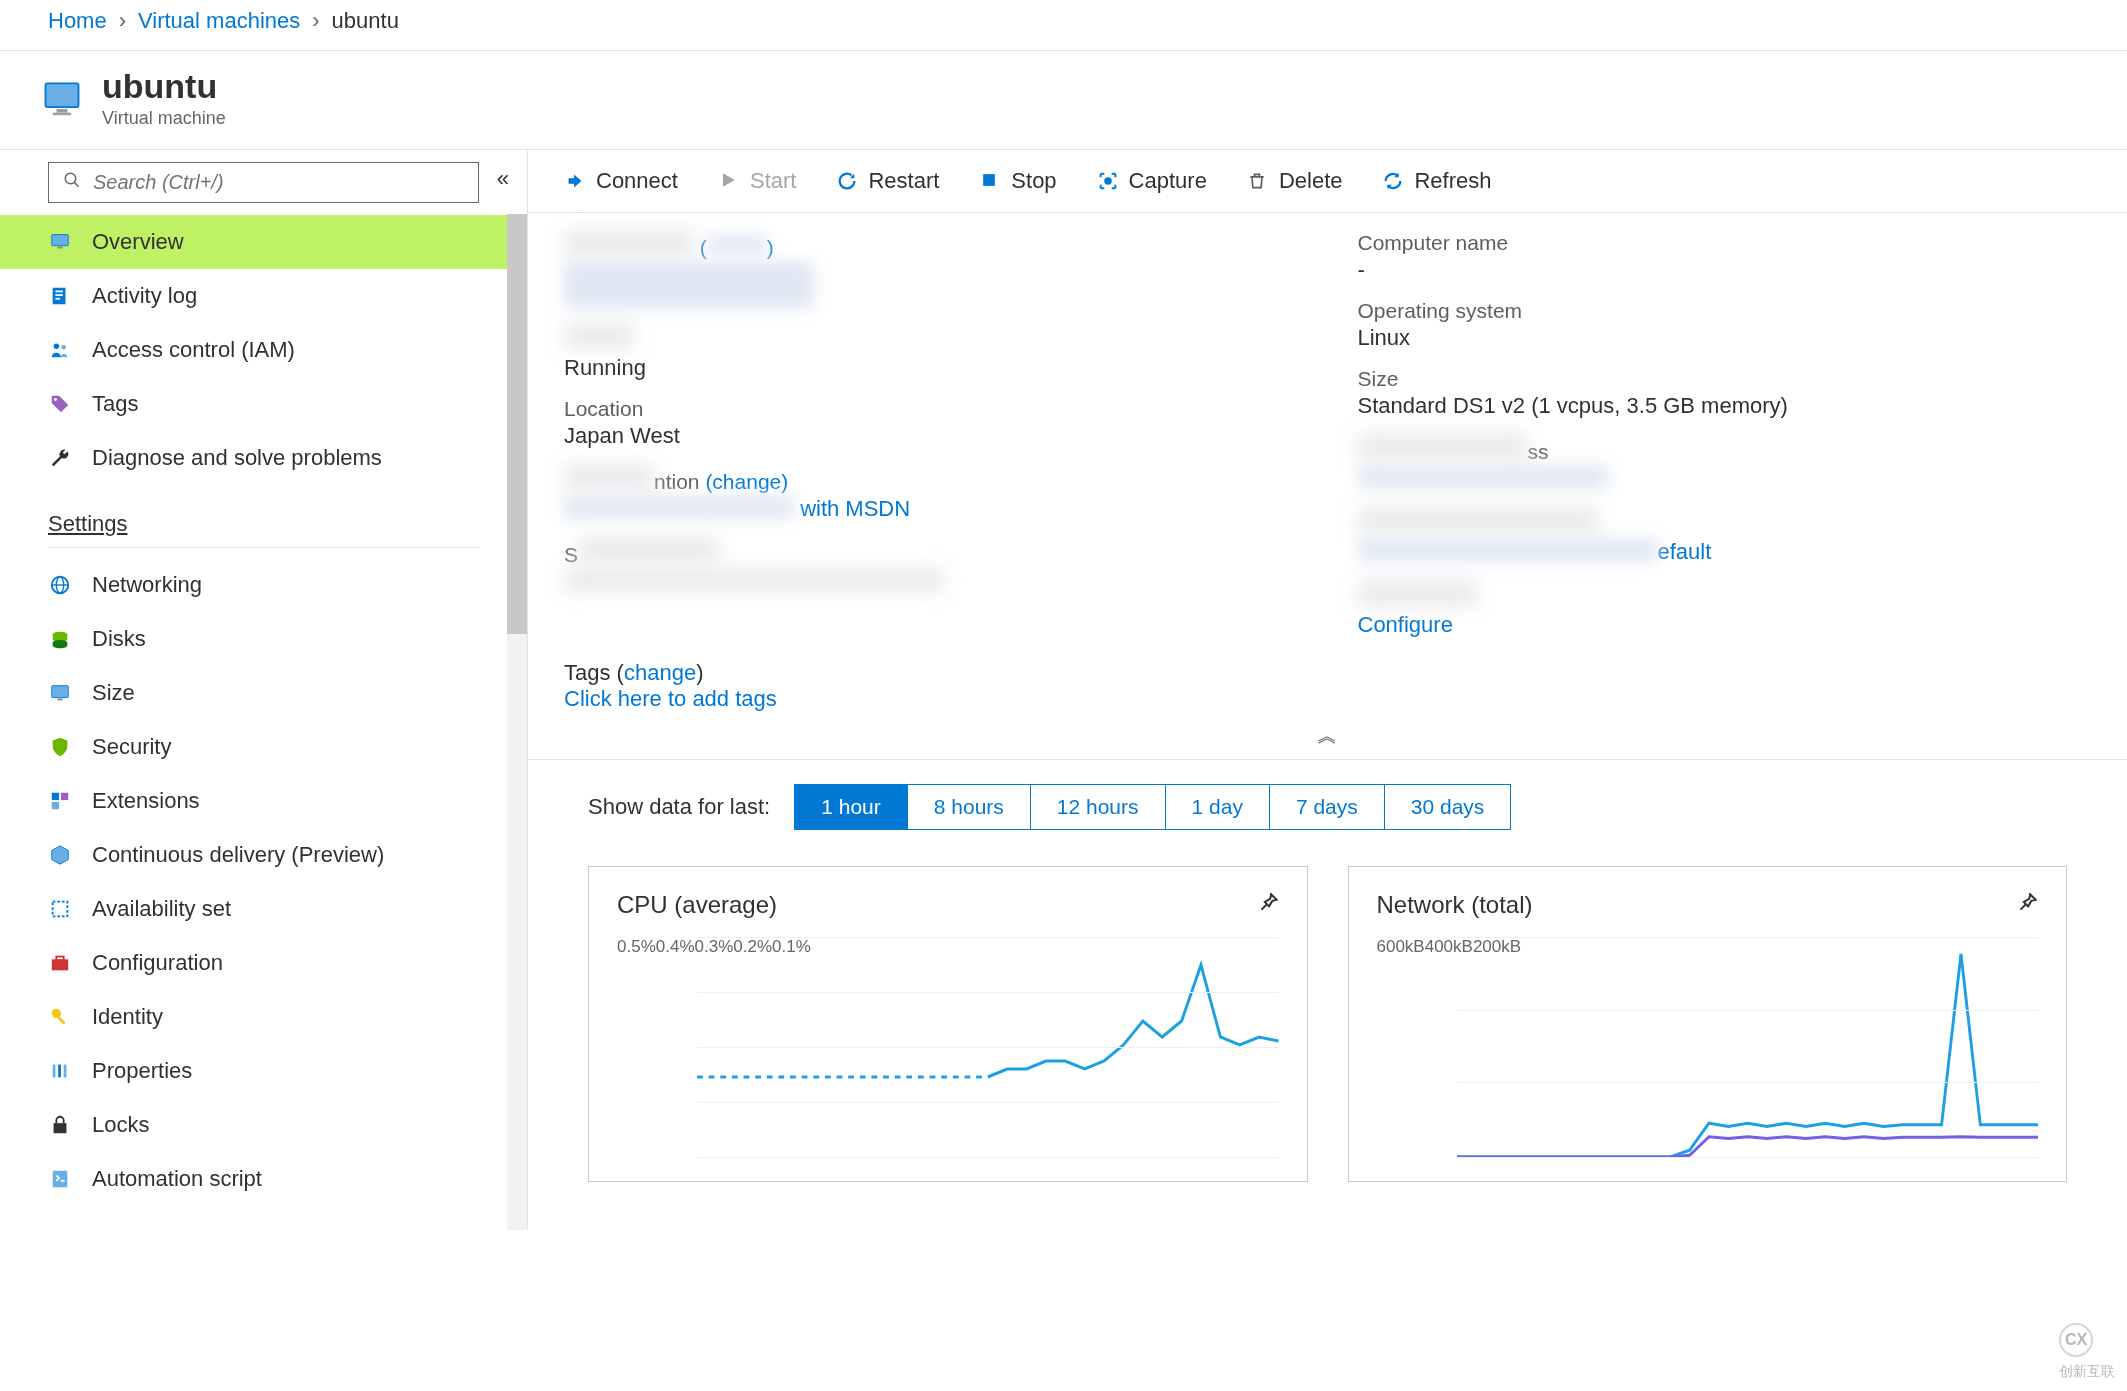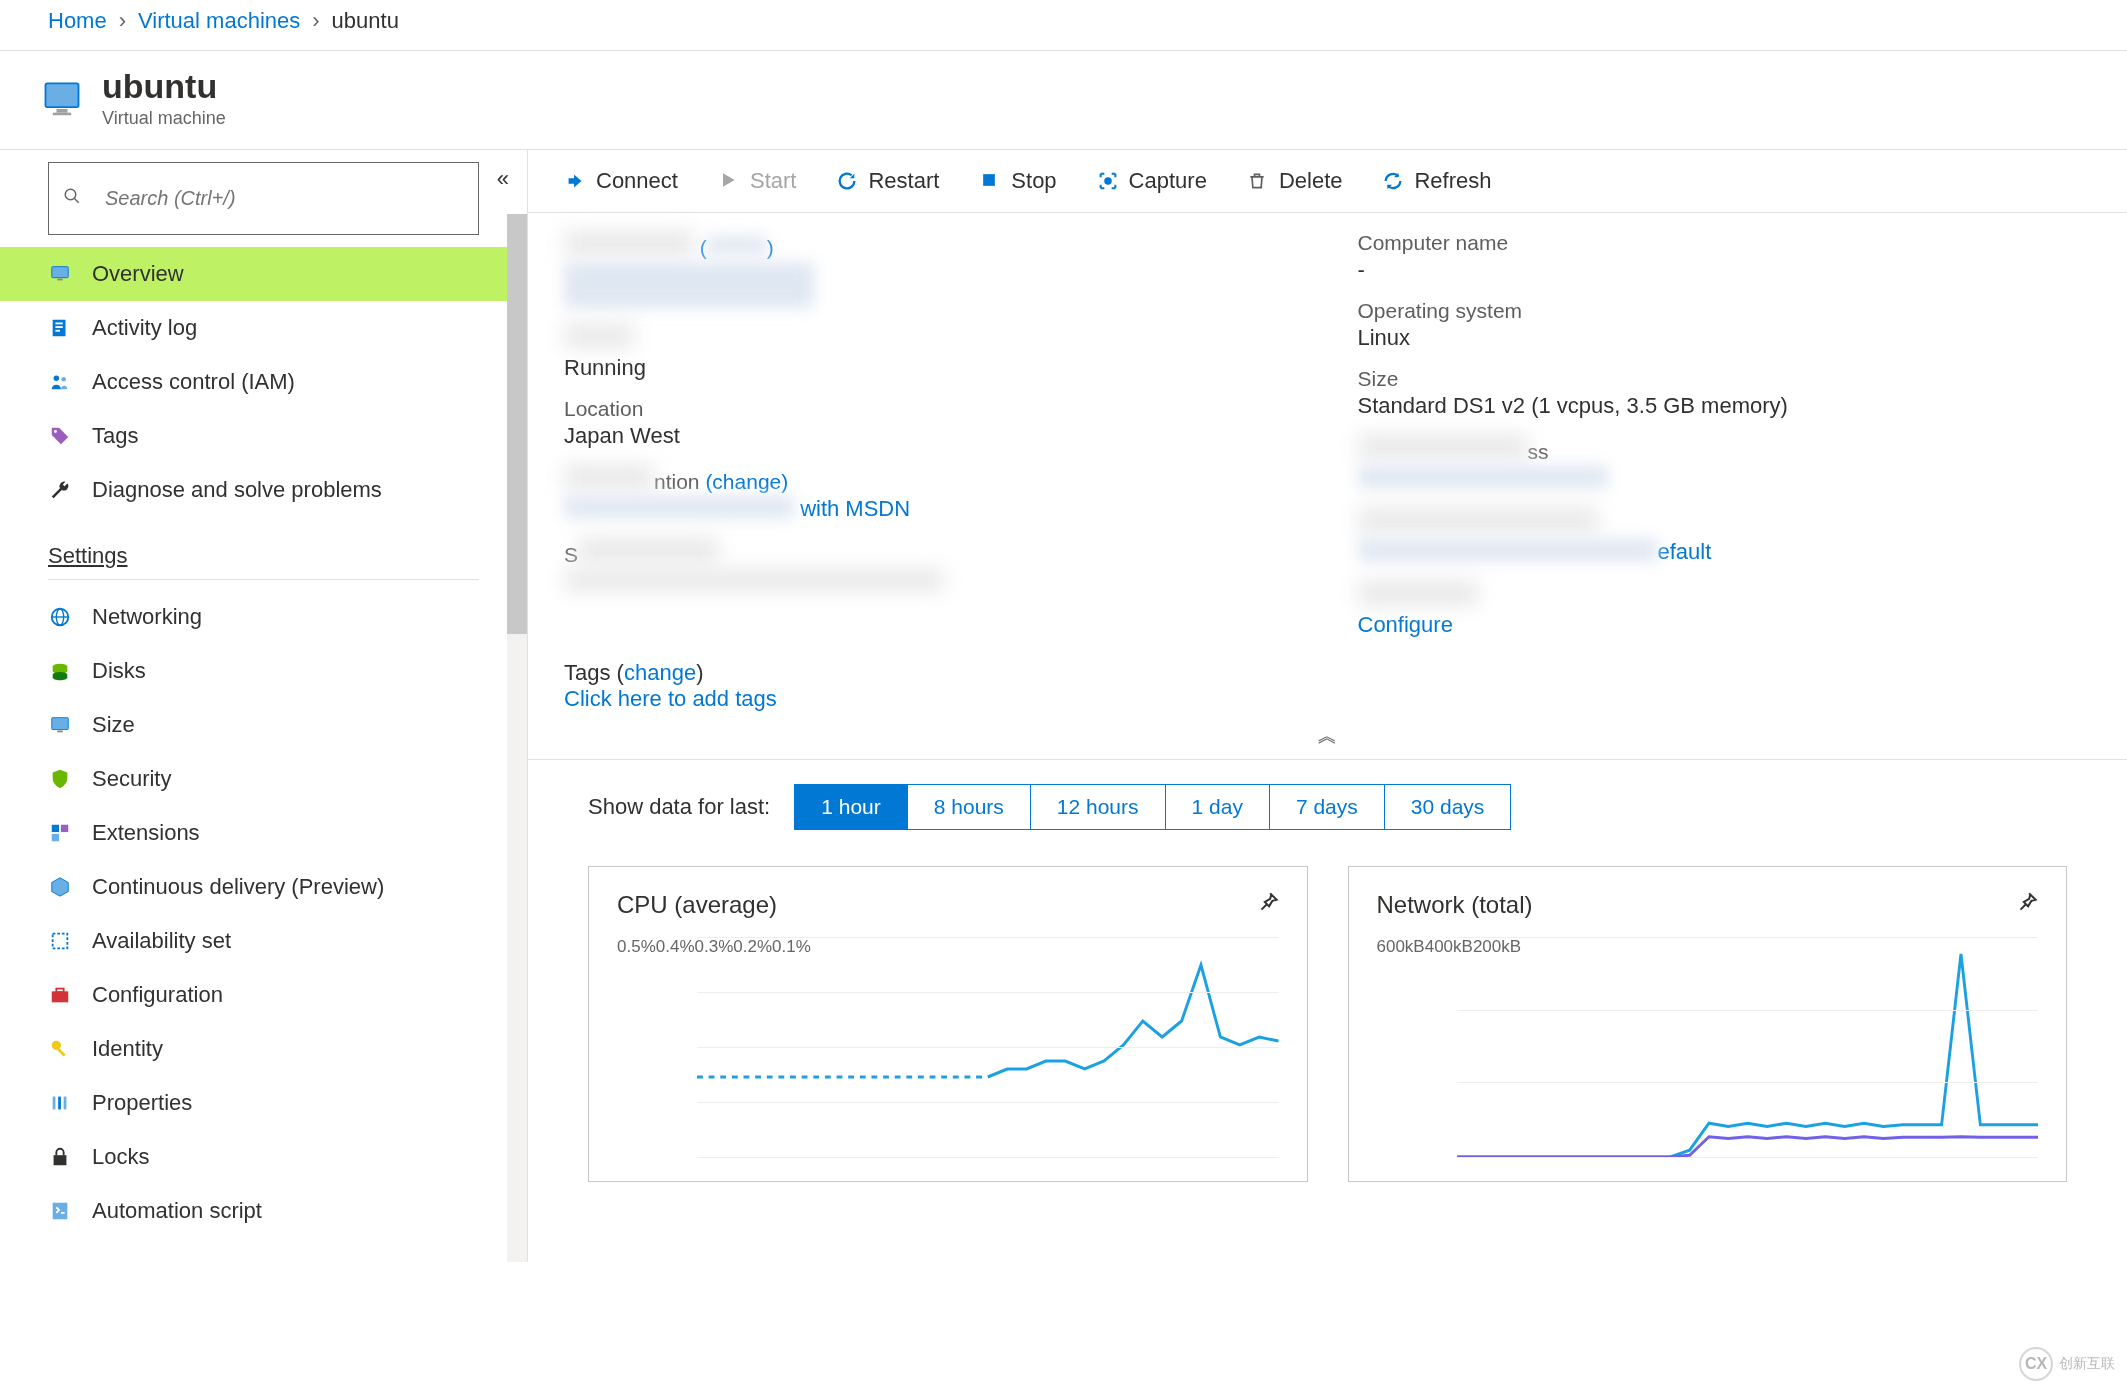--- a/index.html
+++ b/index.html
@@ -14,21 +14,21 @@
   .page-header { display: flex; align-items: center; gap: 18px; padding: 16px 40px 20px; border-bottom: 1px solid #e1e1e1; }
   .page-header .vm-glyph { width: 44px; height: 44px; }
   .page-header h1 { font-size: 34px; font-weight: 600; color: #323130; }
   .page-header .subtitle { font-size: 18px; color: #666; margin-top: 2px; }
 
   
   .layout { display: flex; }
   .sidebar { width: 528px; border-right: 1px solid #e1e1e1; padding: 12px 0 24px; position: relative; }
   .sidebar .collapse-btn { position: absolute; top: 16px; right: 18px; font-size: 22px; color: #333; cursor: pointer; }
   .search-wrap { padding: 0 48px 12px; }
-  .search-box { display: flex; align-items: center; gap: 24px; border: 1px solid #666; padding: 24px 14px; }
+  .search-box { display: flex; align-items: center; gap: 12px; border: 1px solid #666; padding: 8px 14px; }
   .search-box input { border: none; outline: none; font-size: 20px; flex: 1; font-style: italic; color: #666; background: transparent; }
   .search-box .search-ico { color: #666; }
 
   .side-item { display: flex; align-items: center; gap: 20px; padding: 14px 48px; cursor: pointer; font-size: 22px; }
   .side-item.active { background: #bef264; }
   .side-item .ico { width: 24px; height: 24px; display: inline-flex; align-items: center; justify-content: center; }
   .side-section { padding: 26px 48px 10px; font-size: 22px; font-weight: 400; color: #323130; border-bottom: 1px solid #e1e1e1; margin: 0 48px 10px 48px; padding-left: 0; padding-right: 0; text-decoration: underline; }
   .sidebar-scroll { position: absolute; right: 0; top: 64px; bottom: 0; width: 20px; background: #f3f2f1; }
   .sidebar-scroll .thumb { background: #c8c8c8; width: 100%; height: 420px; }
 
@@ -64,21 +64,21 @@
   .chart-card .pin { position: absolute; top: 22px; right: 26px; cursor: pointer; }
   .chart-body { height: 220px; position: relative; }
   .y-ticks { position: absolute; left: 0; top: 0; bottom: 0; width: 72px; display: flex; justify-content: space-between; font-size: 17px; color: #666; text-align: right; padding-right: 10px; }
   .plot { position: absolute; left: 80px; right: 0; top: 0; bottom: 0; }
   .gridline { position: absolute; left: 0; right: 0; border-top: 1px solid #eee; }
 
   
   .c-blue { color: #0078d4; }
 
   
-  .watermark { position: fixed; right: 12px; bottom: 10px; opacity: .6; font-size: 14px; display:flex; align-items:center; gap:6px; color:#888; }
+  .watermark { position: fixed; right: 12px; bottom: 10px; opacity: .6; font-size: 14px; display:flex; align-items:flex-start; gap:6px; color:#888;flex-direction:column; }
   .watermark .wm-badge { width: 34px; height: 34px; border: 2px solid #bbb; border-radius: 50%; display:flex; align-items:center; justify-content:center; font-weight:700; color:#888; font-size:16px;}
 </style>
 </head>
 <body>
 
 <div class="breadcrumb">
   <a href="#">Home</a>
   <span class="sep">›</span>
   <a href="#">Virtual machines</a>
   <span class="sep">›</span>

